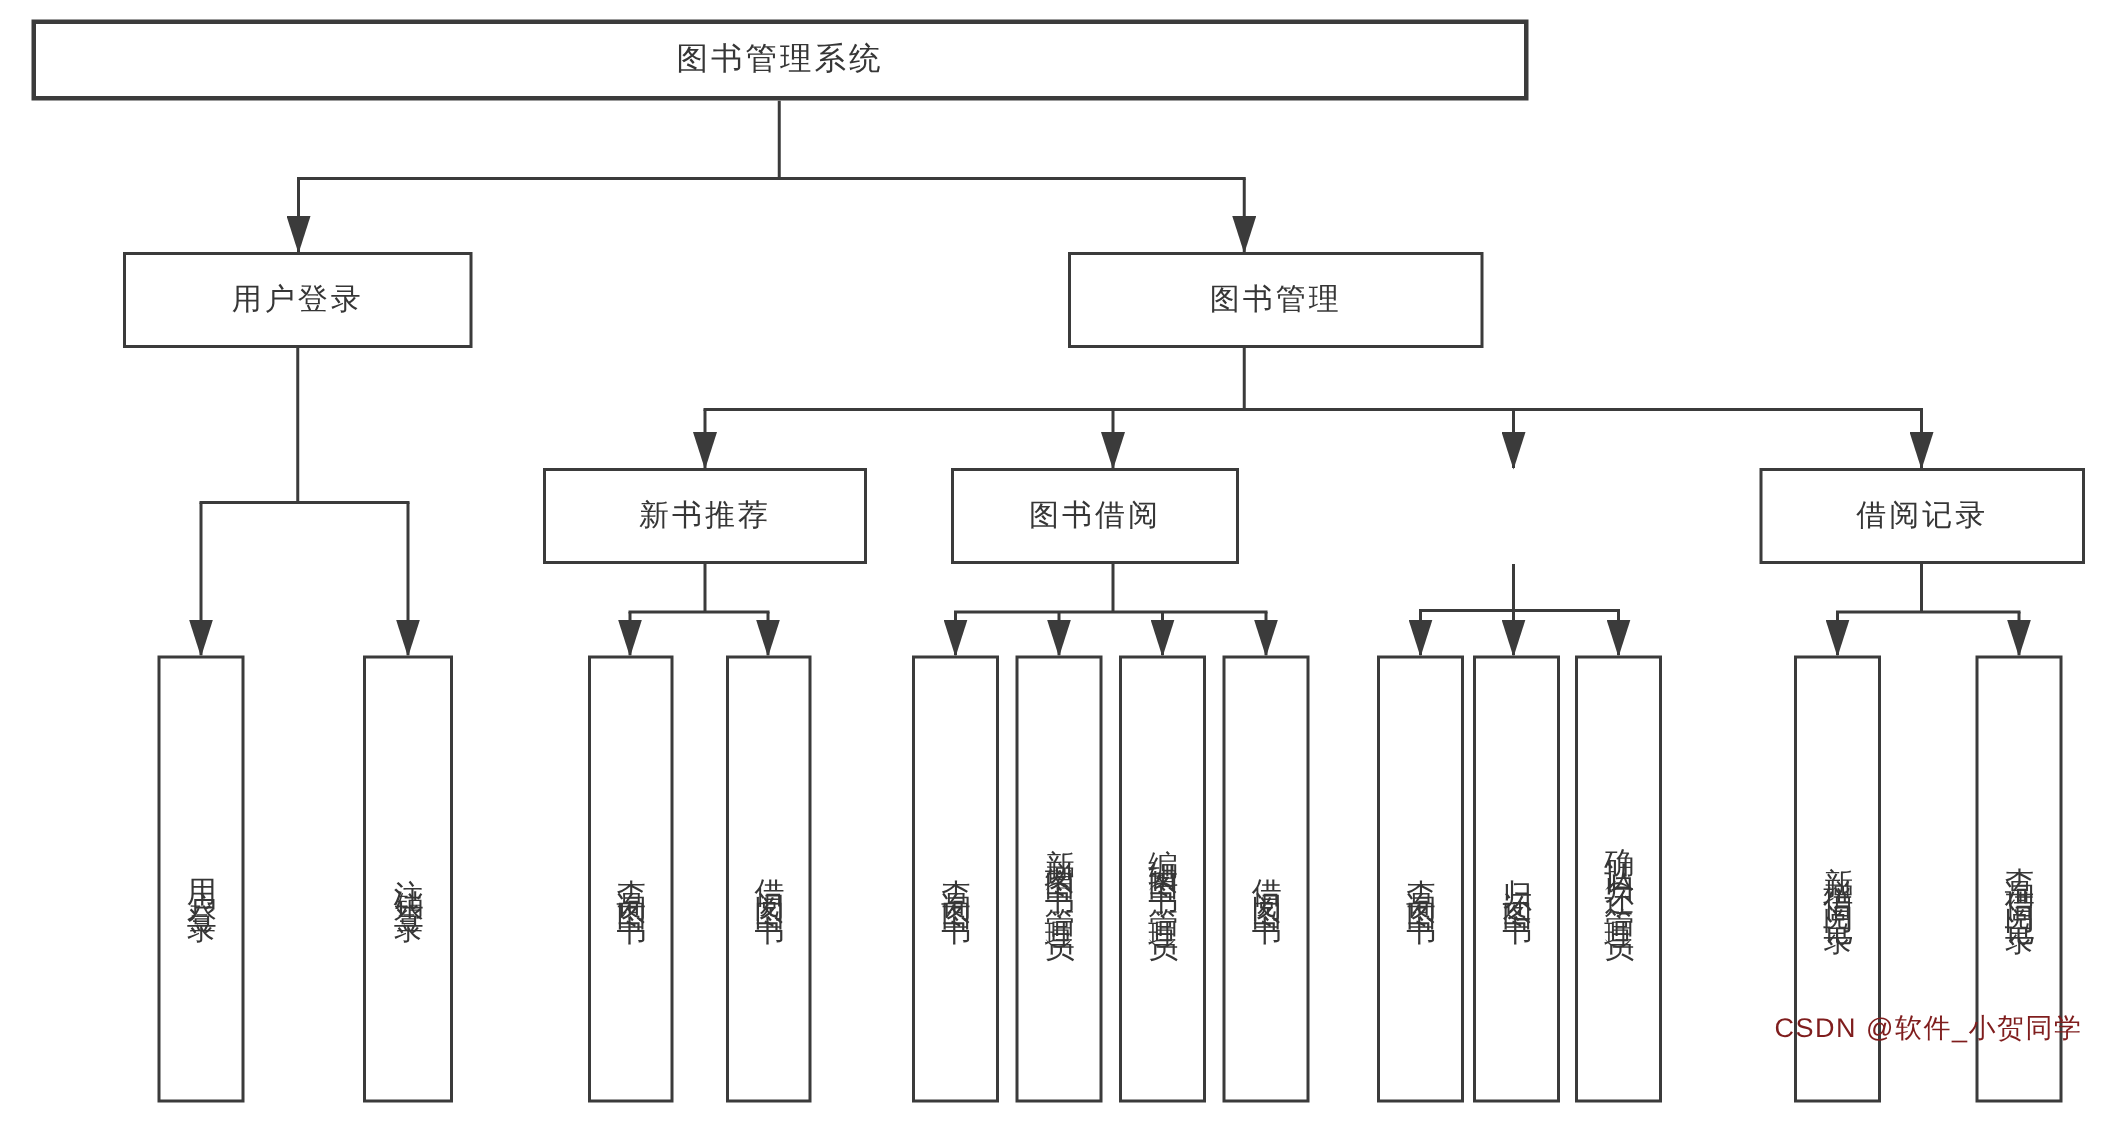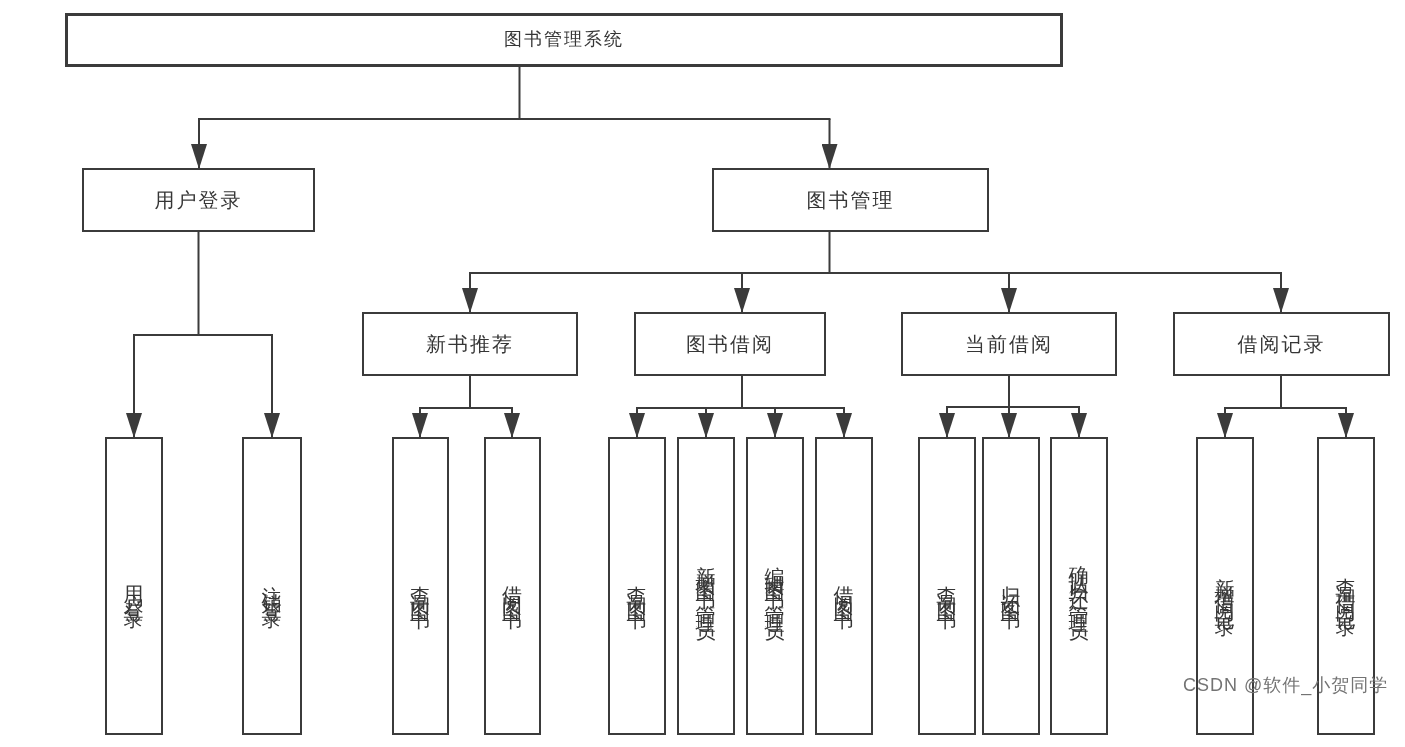--- a/index.html
+++ b/index.html
@@ -27,34 +27,34 @@
     background: #ffffff;
     display: flex;
     align-items: center;
     justify-content: center;
     color: #363636;
     font-size: 20px;
     letter-spacing: 2px;
     text-align: center;
     line-height: 1.2;
   }
-  .node.root { border-width: 3px; font-size: 18px; margin-left: 44px; }
+  .node.root { border-width: 3px; font-size: 21px; }
   .node.leaf { font-size: 20px; }
   .vtext {
     writing-mode: vertical-lr;
     text-orientation: mixed;
     letter-spacing: 8px;
     white-space: nowrap;
   }
   .watermark {
     position: absolute;
     left: 1183px;
     top: 673px;
     font-size: 18px;
-    color: #737373;
+    color: #7f1d1d;
     letter-spacing: 1px;
     white-space: nowrap;
   }
 </style>
 </head>
 <body>
 
 <div id="stage">
 
   <svg id="wires" viewBox="0 0 1405 747" xmlns="http://www.w3.org/2000/svg">
@@ -117,23 +117,20 @@
   <div class="node" style="left:712px;top:168px;width:277px;height:64px">
     <span>图书管理</span>
   </div>
 
   <div class="node" style="left:362px;top:312px;width:216px;height:64px">
     <span>新书推荐</span>
   </div>
   <div class="node" style="left:634px;top:312px;width:192px;height:64px">
     <span>图书借阅</span>
   </div>
-  <div class="node" style="left:901px;top:312px;width:216px;height:64px">
-    <span>当前借阅</span>
-  </div>
   <div class="node" style="left:1173px;top:312px;width:217px;height:64px">
     <span>借阅记录</span>
   </div>
 
   <div class="node leaf" style="left:105px;top:437px;width:58px;height:298px">
     <span class="vtext">用户登录</span>
   </div>
   <div class="node leaf" style="left:242px;top:437px;width:60px;height:298px">
     <span class="vtext">注销登录</span>
   </div>

